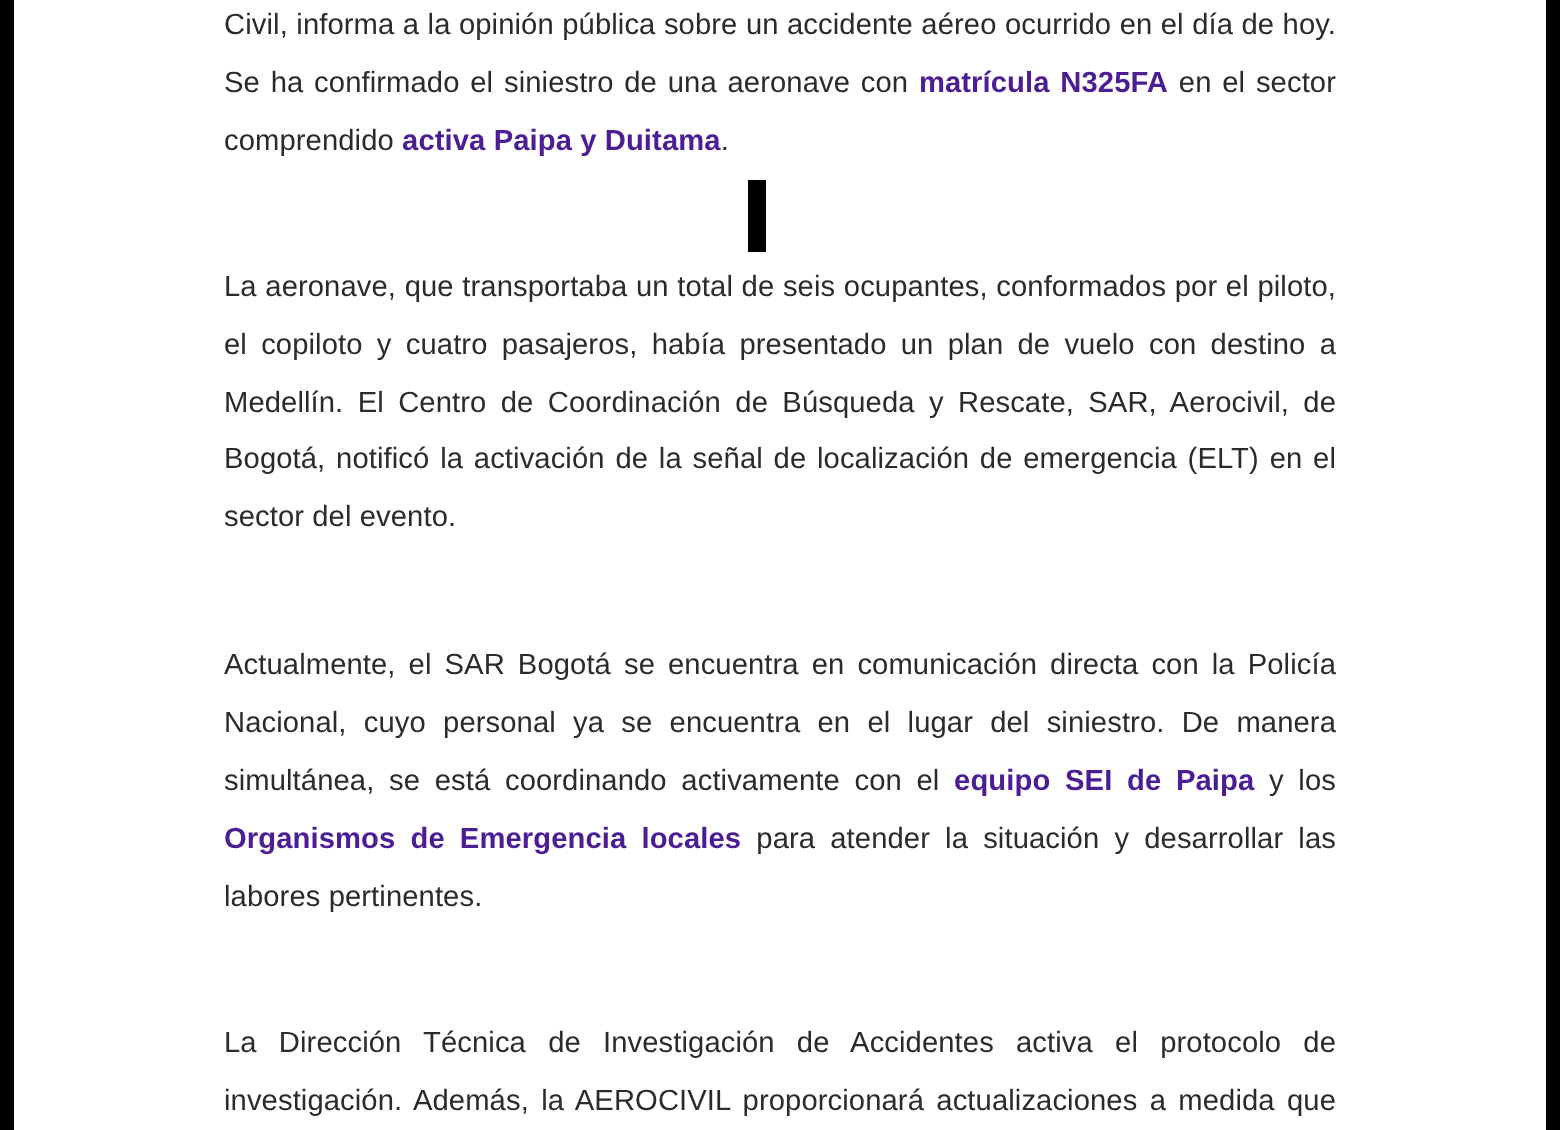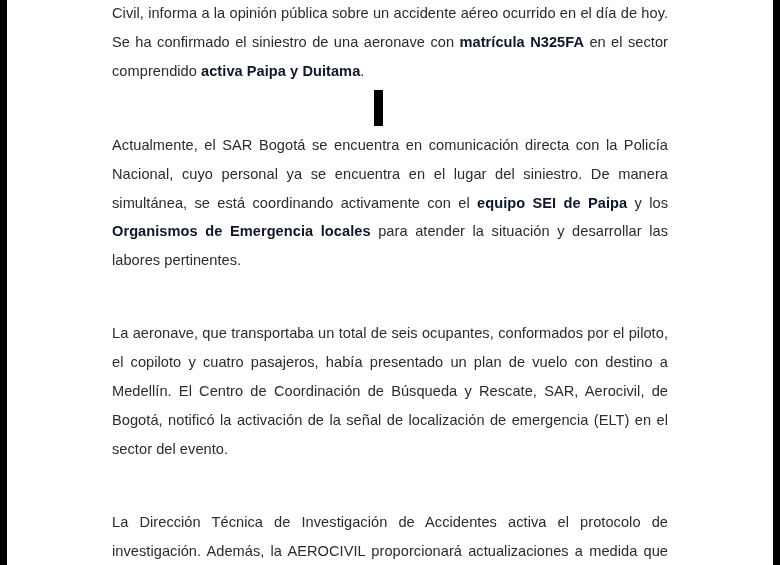--- a/index.html
+++ b/index.html
@@ -47,21 +47,21 @@
     font-size: 14.6px;
     line-height: 28.9px;
     letter-spacing: 0.05px;
     font-weight: 400;
     -webkit-font-smoothing: antialiased;
   }
 
   .para b,
   .para strong {
     font-weight: 700;
-    color: #0f172a;
+    color: #4c1d95;
   }
 
   
   #p1 { margin-top: -1px; }
   #p2 { margin-top: 44px; }
   #p3 { margin-top: 45px; }
   #p4 { margin-top: 44px; }
 
   
   #caret {
@@ -89,23 +89,23 @@
 <div id="viewer">
 
   <div class="strip" id="strip-left"></div>
 
   <div id="page">
 
     <div id="doc-body">
 
       <p class="para" id="p1">Civil, informa a la opinión pública sobre un accidente aéreo ocurrido en el día de hoy. Se ha confirmado el siniestro de una aeronave con <b>matrícula N325FA</b> en el sector comprendido <b>activa Paipa y Duitama</b>.</p>
 
+      <p class="para" id="p2">La aeronave, que transportaba un total de seis ocupantes, conformados por el piloto, el copiloto y cuatro pasajeros, había presentado un plan de vuelo con destino a Medellín. El Centro de Coordinación de Búsqueda y Rescate, SAR, Aerocivil, de Bogotá, notificó la activación de la señal de localización de emergencia (ELT) en el sector del evento.</p>
+
       <p class="para" id="p3">Actualmente, el SAR Bogotá se encuentra en comunicación directa con la Policía Nacional, cuyo personal ya se encuentra en el lugar del siniestro. De manera simultánea, se está coordinando activamente con el <b>equipo SEI de Paipa</b> y los <b>Organismos de Emergencia locales</b> para atender la situación y desarrollar las labores pertinentes.</p>
-
-      <p class="para" id="p2">La aeronave, que transportaba un total de seis ocupantes, conformados por el piloto, el copiloto y cuatro pasajeros, había presentado un plan de vuelo con destino a Medellín. El Centro de Coordinación de Búsqueda y Rescate, SAR, Aerocivil, de Bogotá, notificó la activación de la señal de localización de emergencia (ELT) en el sector del evento.</p>
 
       <p class="para" id="p4">La Dirección Técnica de Investigación de Accidentes activa el protocolo de investigación. Además, la AEROCIVIL proporcionará actualizaciones a medida que se disponga de información confirmada por parte de las autoridades competentes.</p>
 
     </div>
 
     <div id="caret" style="left: 367px; top: 90px; width: 9px; height: 36px; background: rgb(0, 0, 0);"></div>
 
   </div>
 
   <div class="strip" id="strip-right"></div>

